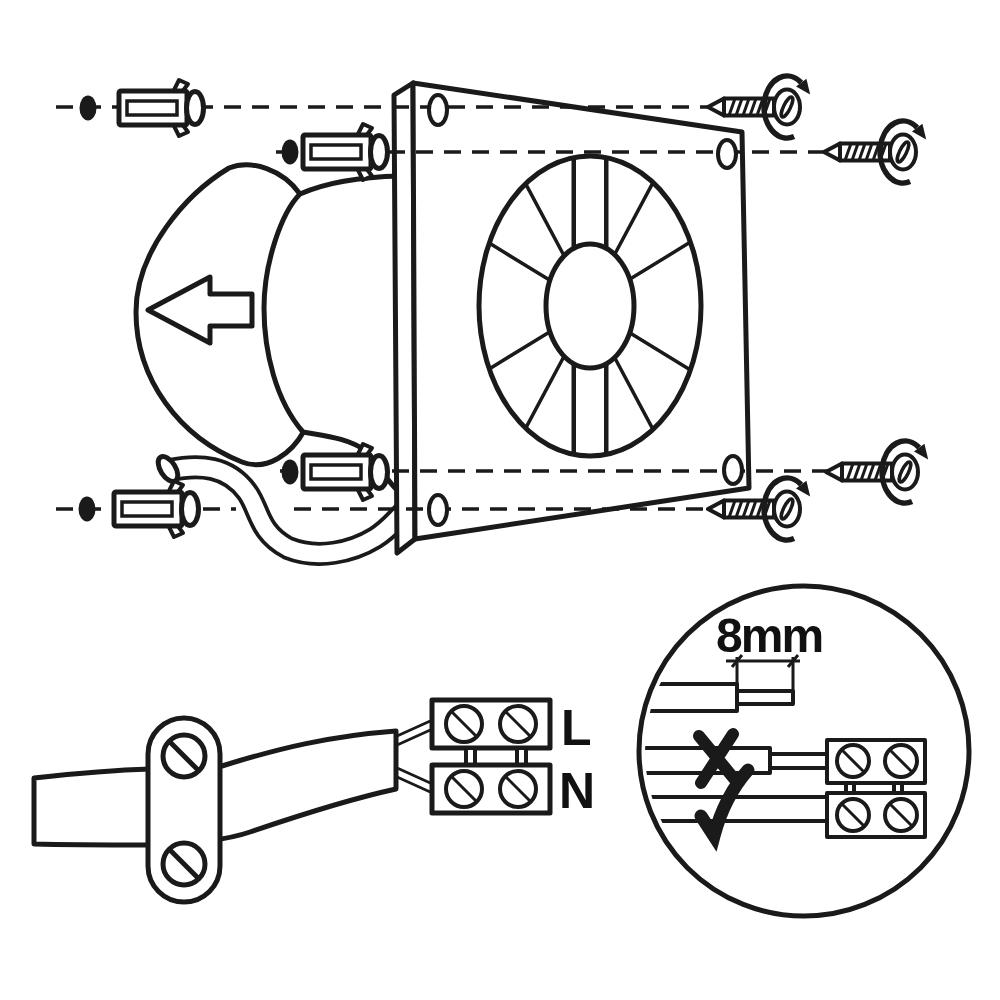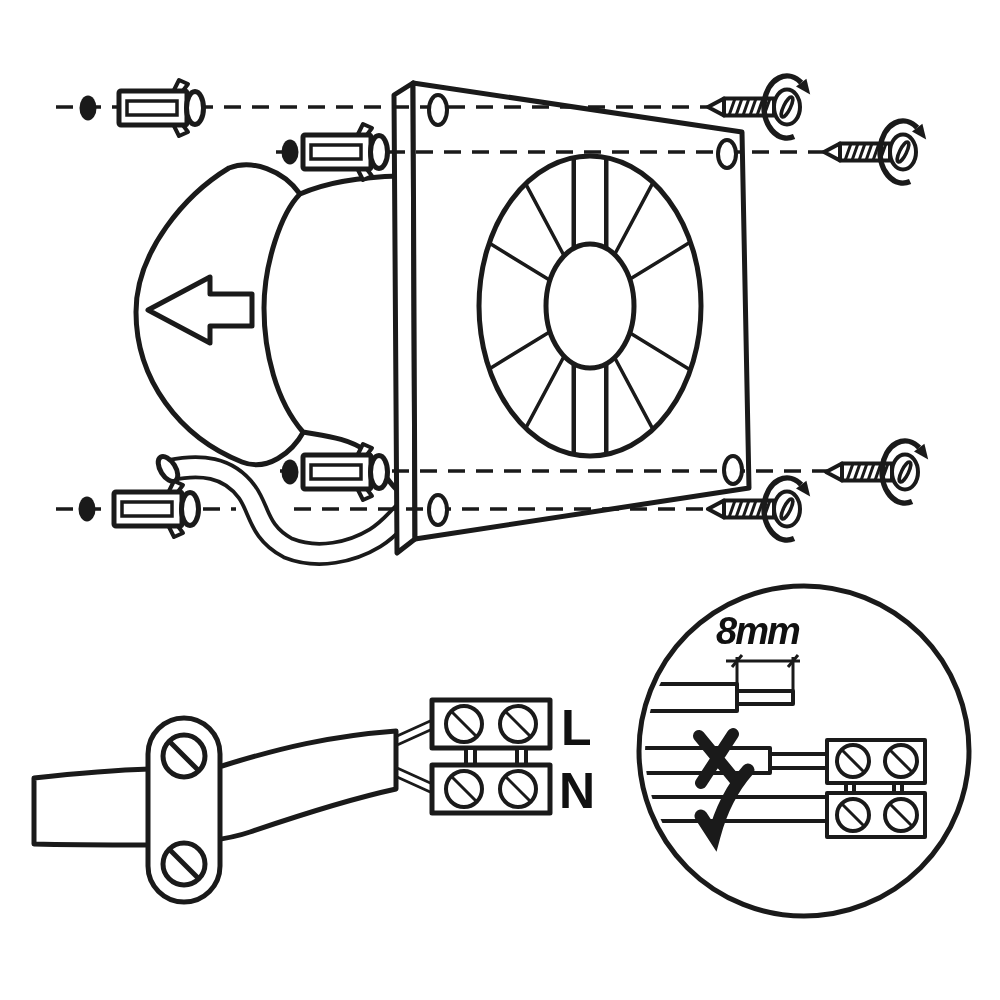--- a/index.html
+++ b/index.html
@@ -3,21 +3,21 @@
 <meta charset="utf-8">
 <style>
   html,body { margin:0; padding:0; background:#fff; }
   .canvas {
     position:relative; width:1000px; height:1000px; background:#ffffff;
     font-family:"Liberation Sans", sans-serif; overflow:hidden;
   }
   .canvas svg { position:absolute; left:0; top:0; }
   .lbl { position:absolute; font-weight:bold; color:#111; line-height:1; }
   .lbl-terminal { font-size:50px; }
-  .lbl-dim { font-size:38px; letter-spacing:-2px;font-style:italic; }
+  .lbl-dim { font-size:48px; letter-spacing:-2px; }
   
   .wf  { fill:#ffffff; stroke:#1a1a1a; stroke-width:5;   stroke-linejoin:round; }
   .wf4 { fill:#ffffff; stroke:#1a1a1a; stroke-width:4;   stroke-linejoin:round; }
   .ln  { fill:none;    stroke:#1a1a1a; stroke-width:5;   stroke-linejoin:round; }
   .ln3 { fill:none;    stroke:#1a1a1a; stroke-width:3;   }
   .thin{ fill:none;    stroke:#1a1a1a; stroke-width:3.5; }
   .dash{ fill:none;    stroke:#1a1a1a; stroke-width:3.6; stroke-dasharray:17 11; }
   .blk { fill:#1a1a1a; stroke:none; }
 </style>
 </head>

